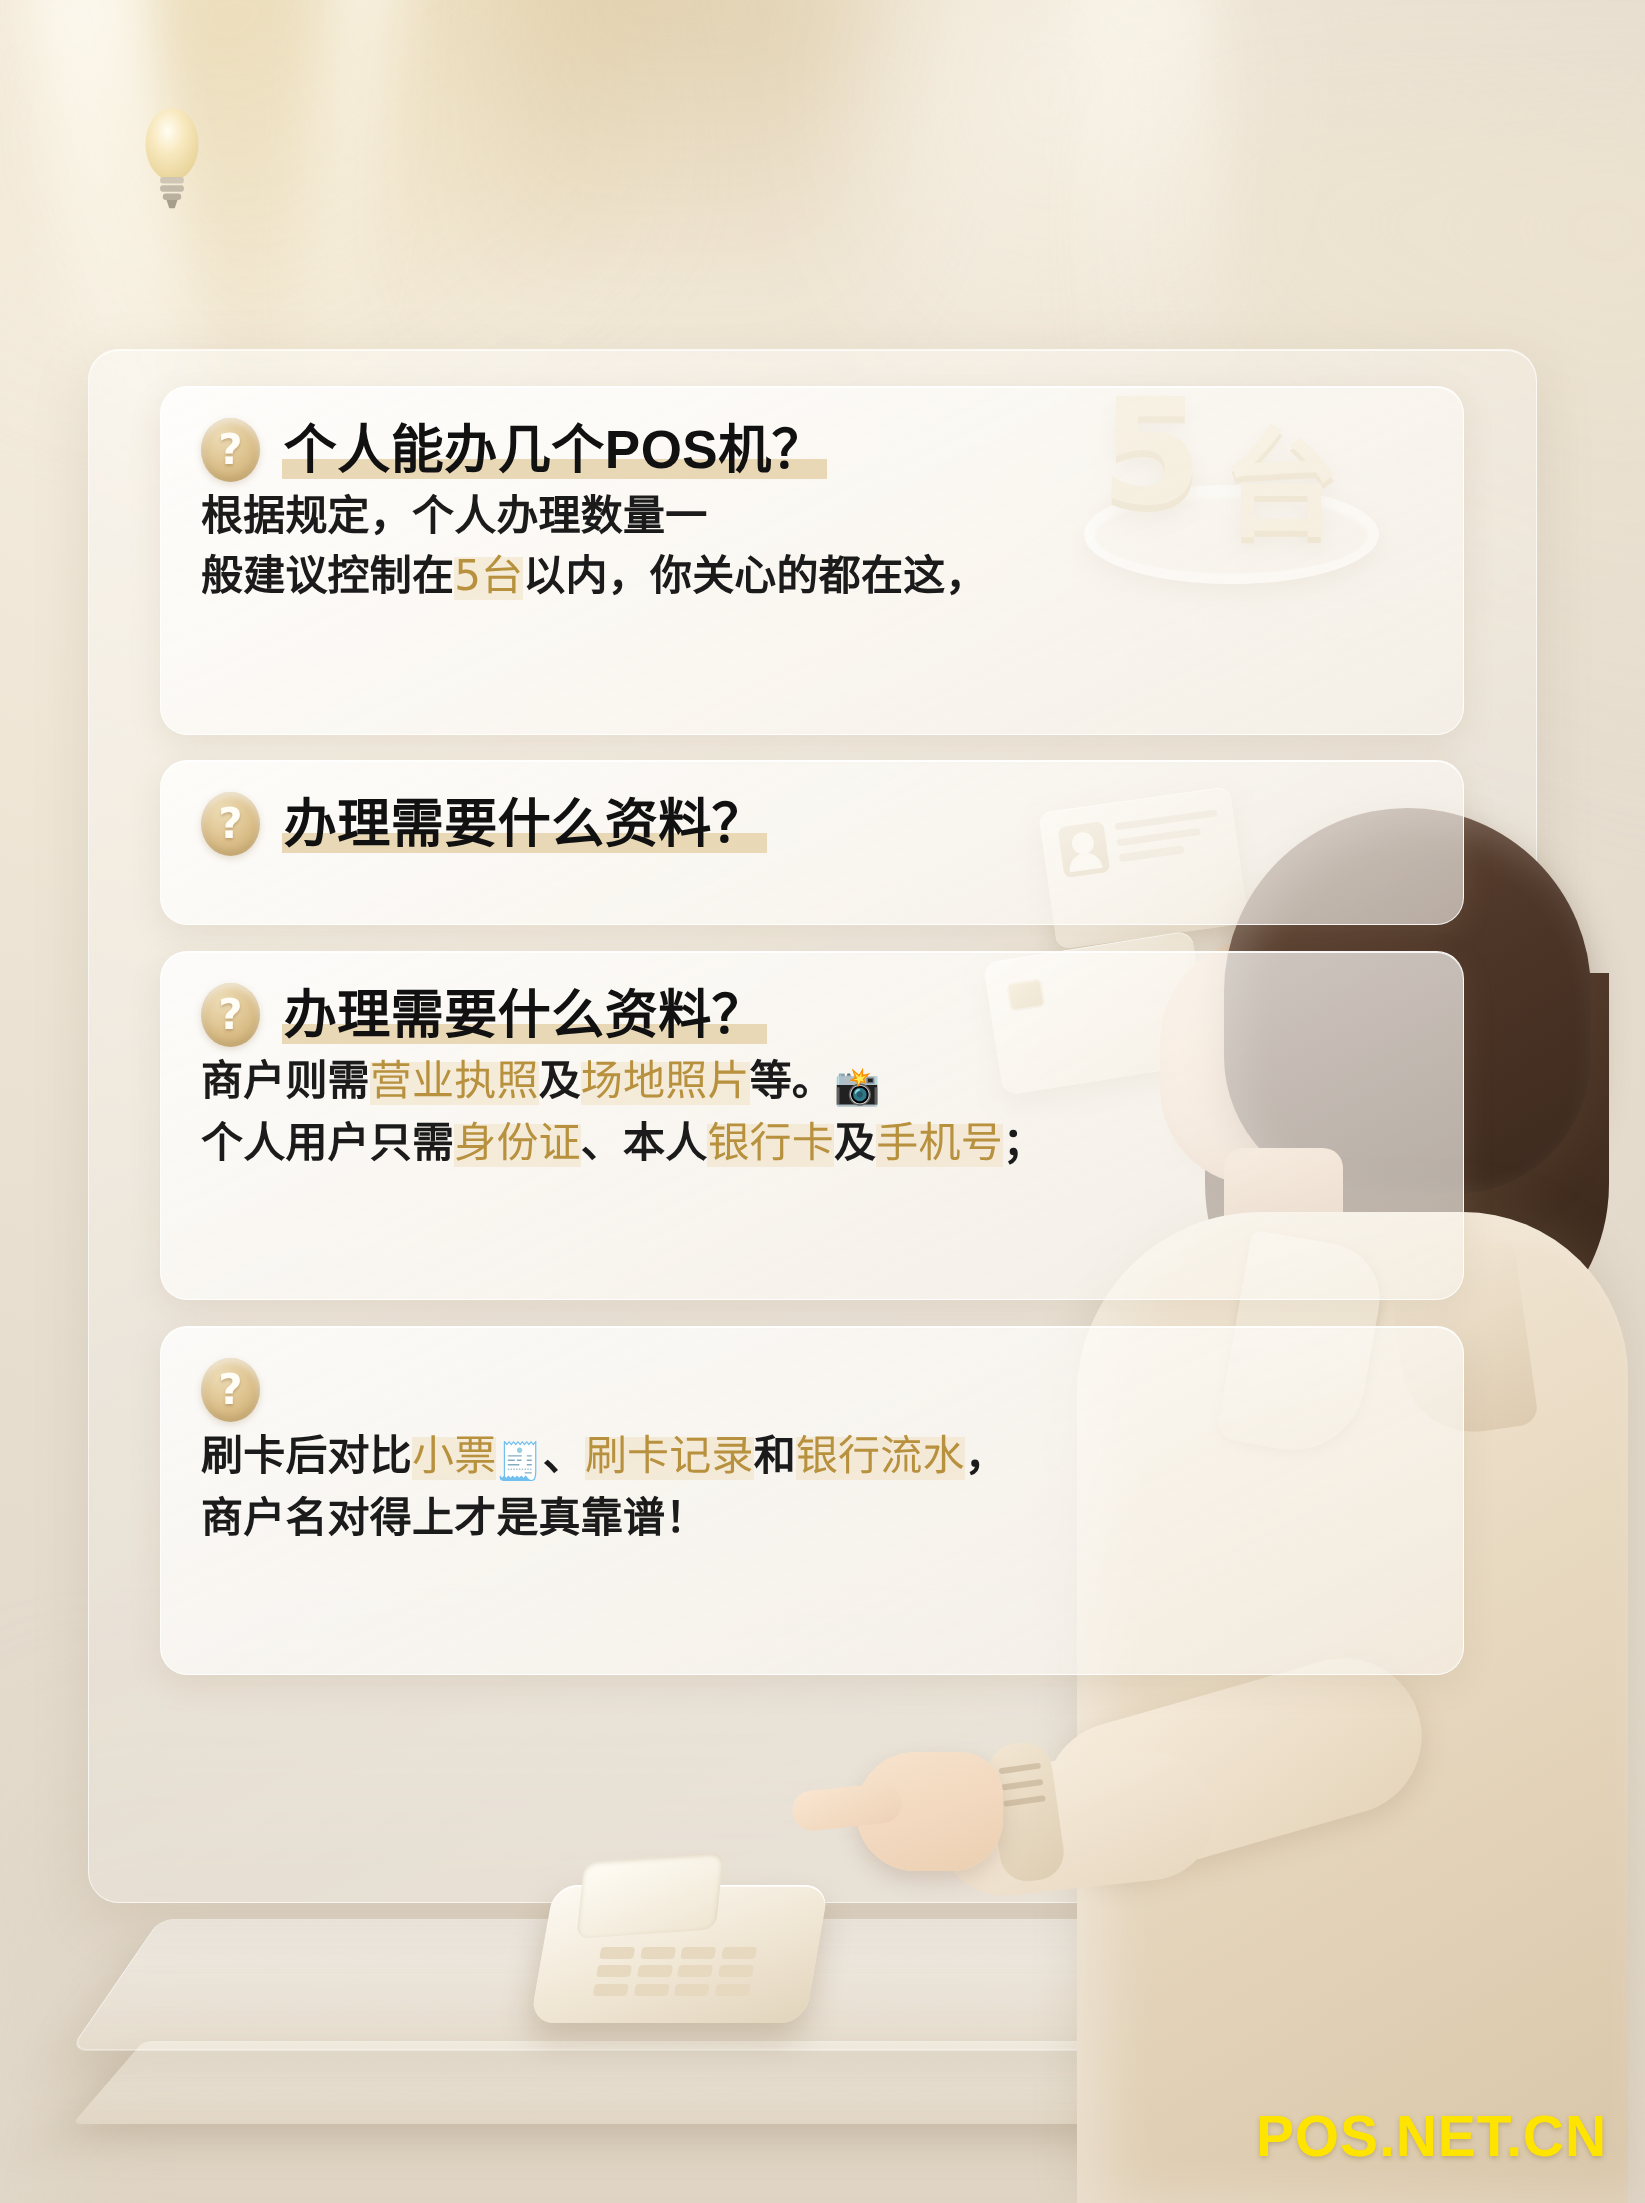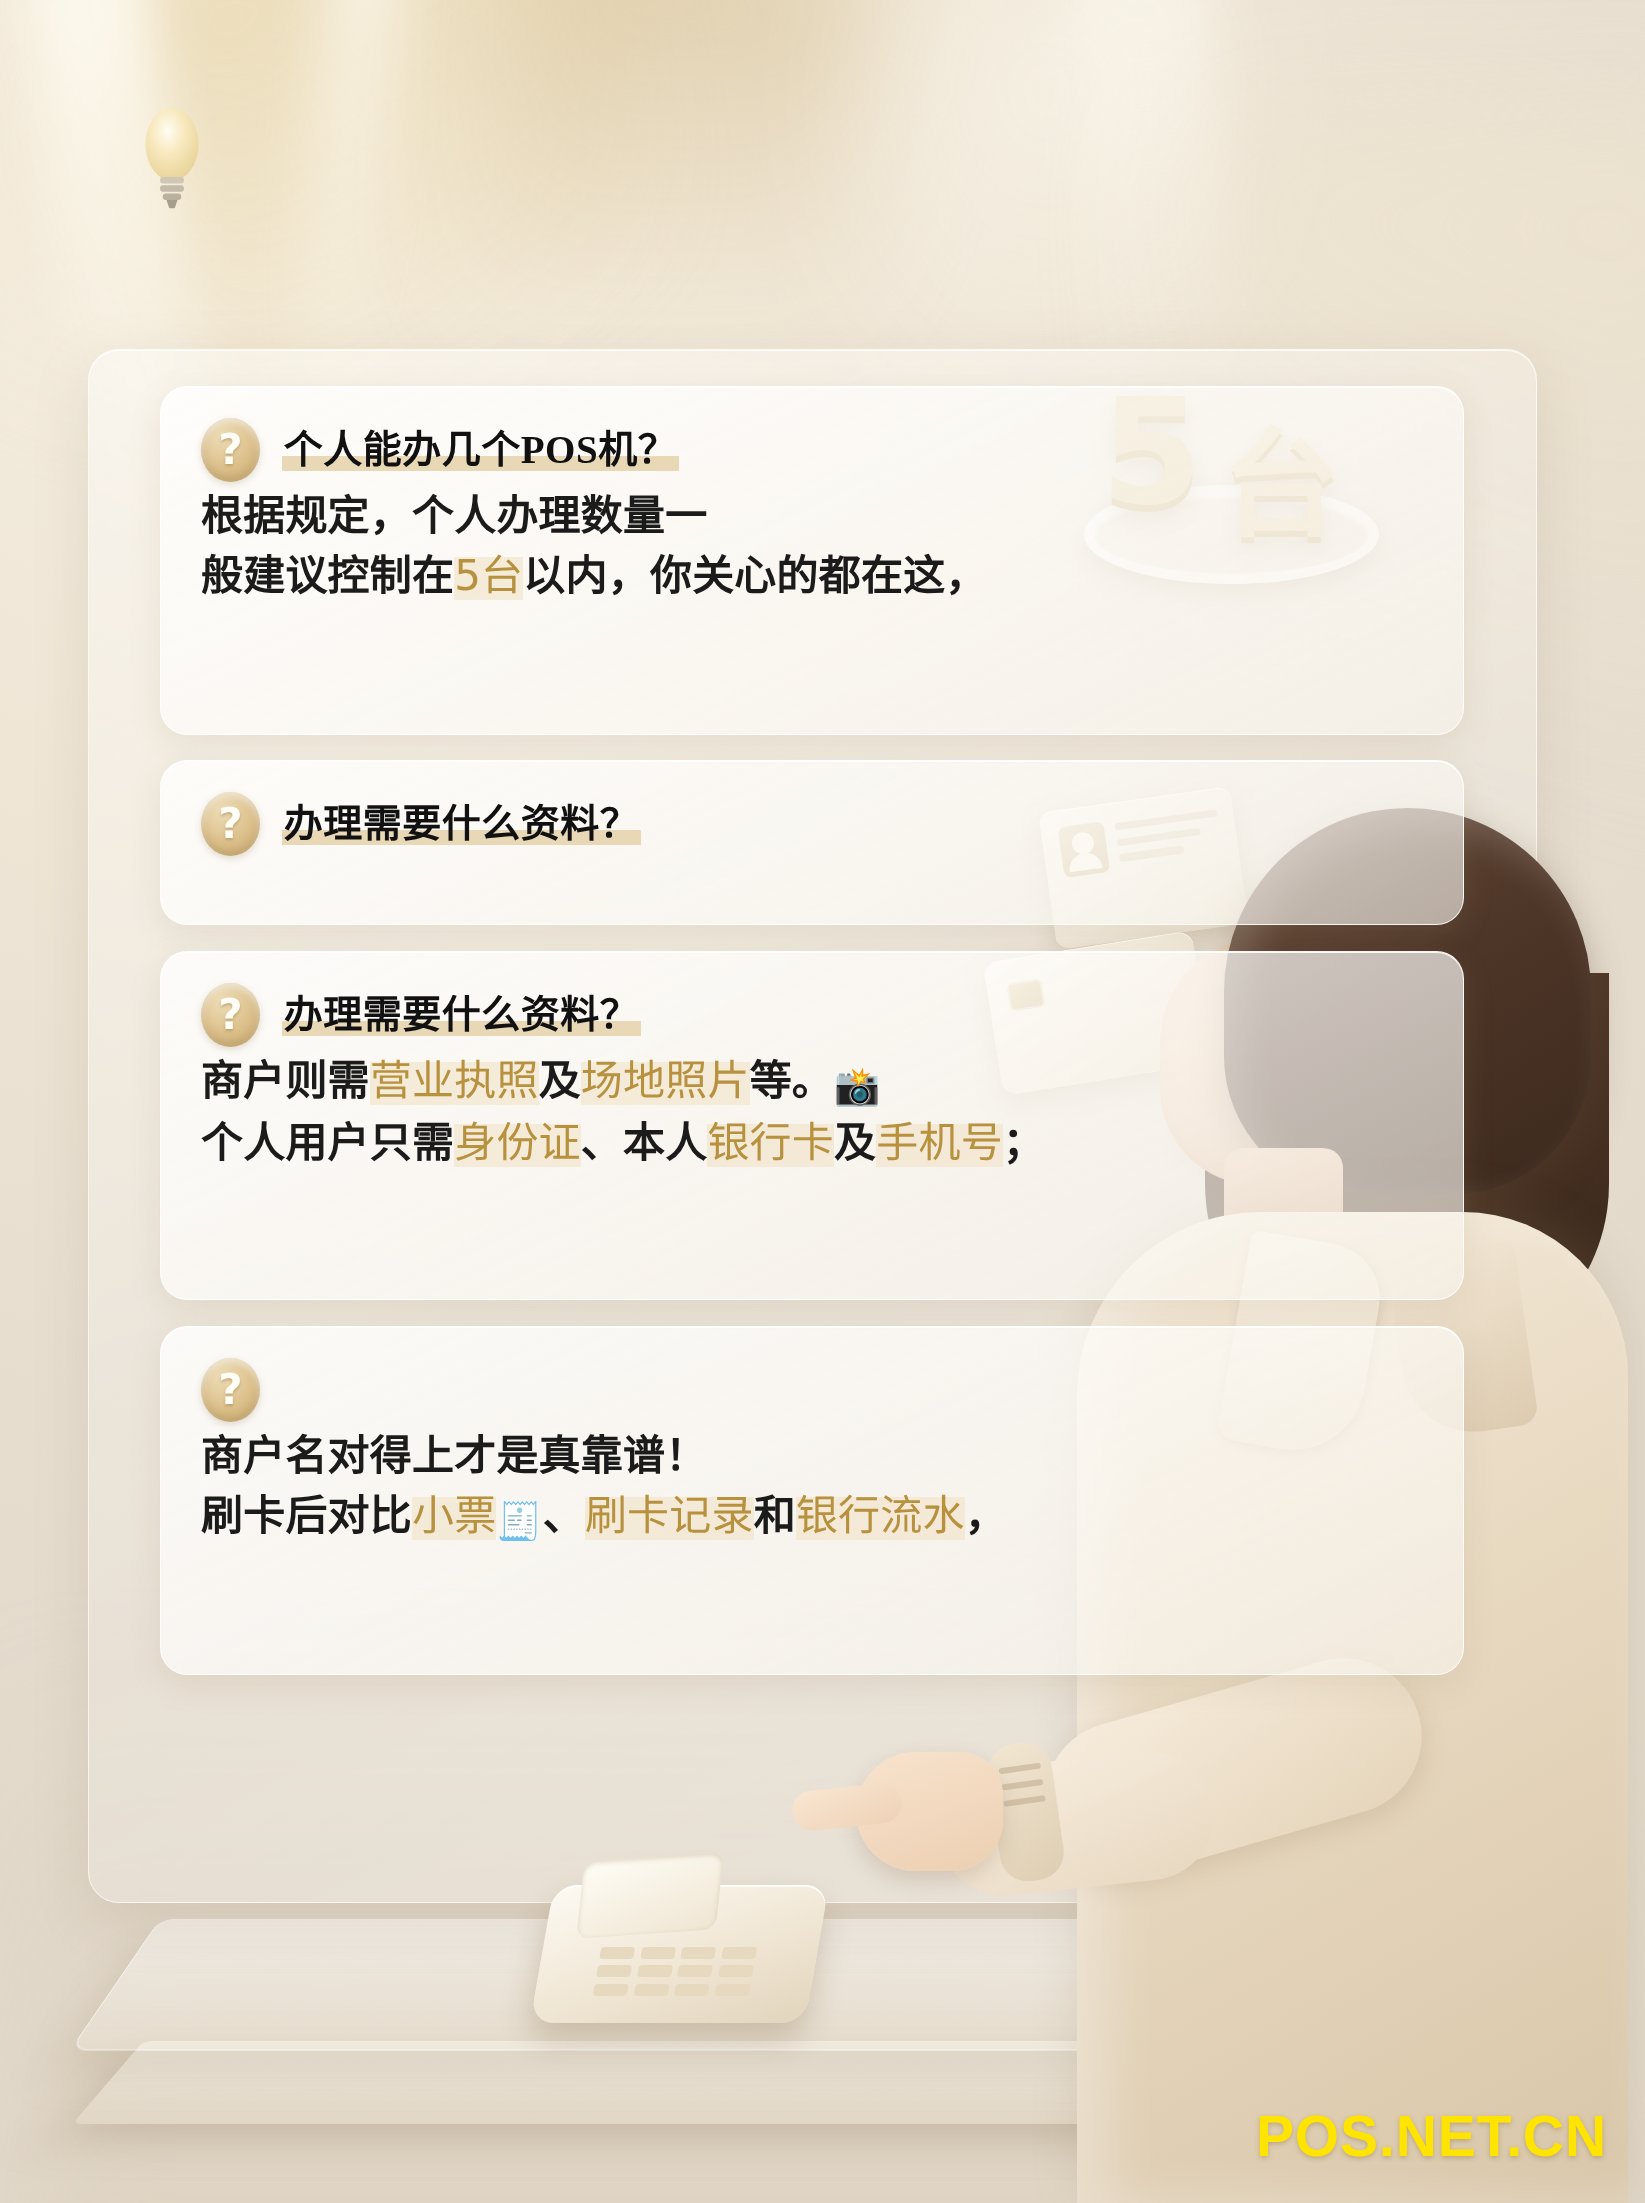--- a/index.html
+++ b/index.html
@@ -87,22 +87,22 @@
   .q-badge{
     width:59px;height:64px;flex:0 0 auto;border-radius:50%;
     background:radial-gradient(circle at 35% 28%, #eddcb6 0%, #dcc08b 55%, #c8a96f 100%);
     box-shadow:inset 0 -3.7px 9.2px rgba(150,120,70,.35), inset 0 3.7px 7.3px rgba(255,255,255,.7), 0 2.8px 7.3px rgba(150,125,85,.25);
     display:flex;align-items:center;justify-content:center;
     color:#fffdf6;font-size:42px;font-weight:800;line-height:1;
     font-family:"DejaVu Sans","Liberation Sans",sans-serif;
     text-shadow:0 1.8px 2.8px rgba(140,110,60,.4);
   }
   .q-text{
-    font-size:39px;font-weight:800;color:#111;letter-spacing:0.5px;
-    font-family:Liberation Serif, serif;
+    font-size:53px;font-weight:800;color:#111;letter-spacing:0.5px;
+    font-family:Liberation Sans, sans-serif;
     position:relative;white-space:nowrap;line-height:1.08;text-align:center;
   }
   .q-text .hl{
     position:relative;z-index:1;
     background:linear-gradient(to top, rgba(232,214,178,.95) 0%, rgba(232,214,178,.95) 34%, rgba(232,214,178,0) 34%);
     padding:0 1.8px;
   }
 
   .a-text{
     margin-top:4px;font-size:42px;line-height:1.42;color:#1b1b1b;font-weight:700;
@@ -395,19 +395,19 @@
       <div><span>商户则需</span><span class="gold">营业执照</span><span>及</span><span class="gold">场地照片</span><span>等。</span><span class="emoji">📸</span></div>
       <div><span>个人用户只需</span><span class="gold">身份证</span><span>、本人</span><span class="gold">银行卡</span><span>及</span><span class="gold">手机号</span><span>；</span></div>
     </div>
 </div>
 
 <div class="card" id="card-3">
   <div class="q-row">
     <div class="q-badge">?</div>
   </div>
   <div class="a-text">
+      <div><span>刷卡后对比</span><span class="gold">小票</span><span class="emoji">🧾</span><span>、</span><span class="gold">刷卡记录</span><span>和</span><span class="gold">银行流水</span><span>，</span></div>
       <div><span>商户名对得上才是真靠谱！</span></div>
-      <div><span>刷卡后对比</span><span class="gold">小票</span><span class="emoji">🧾</span><span>、</span><span class="gold">刷卡记录</span><span>和</span><span class="gold">银行流水</span><span>，</span></div>
     </div>
 </div>
 
 <div id="watermark">POS.NET.CN</div>
 
 
 </body></html>

